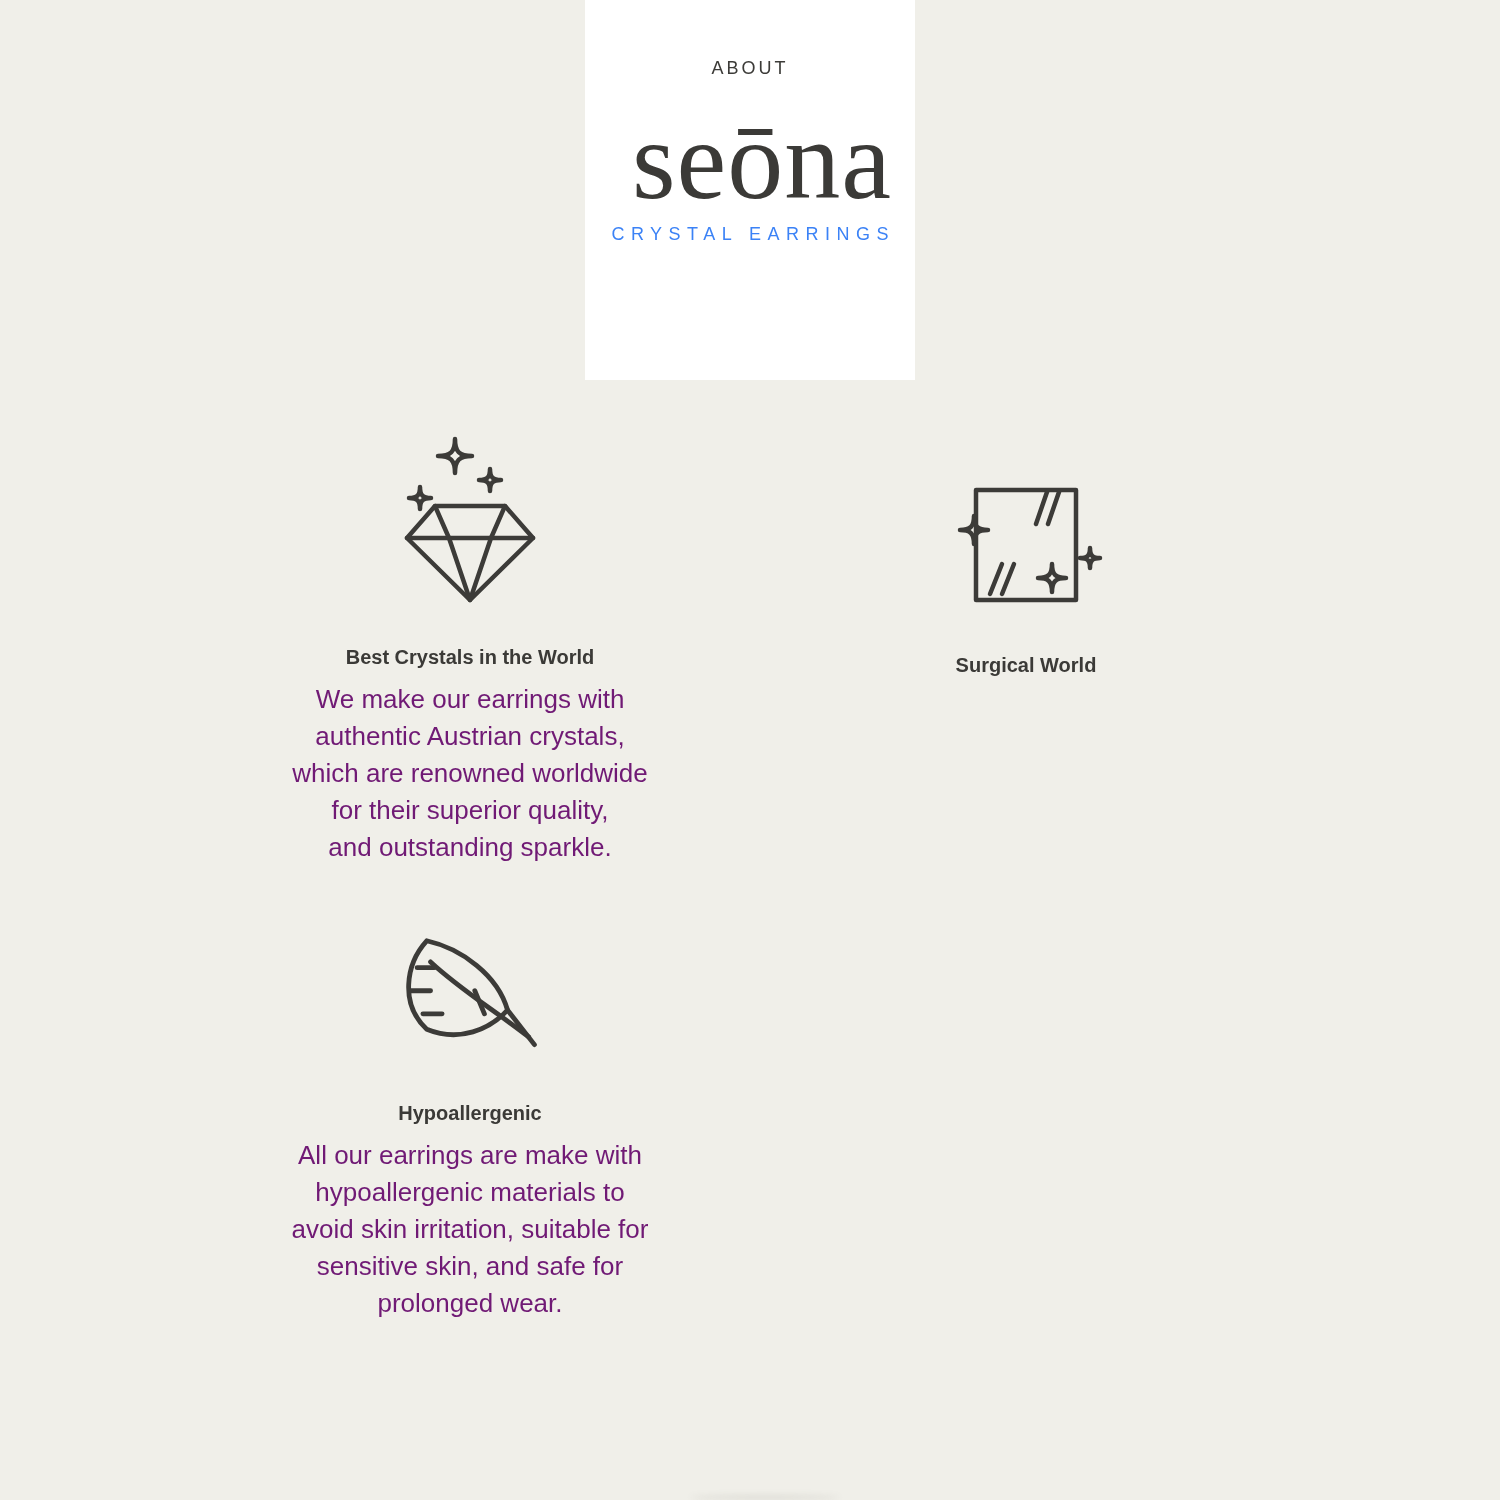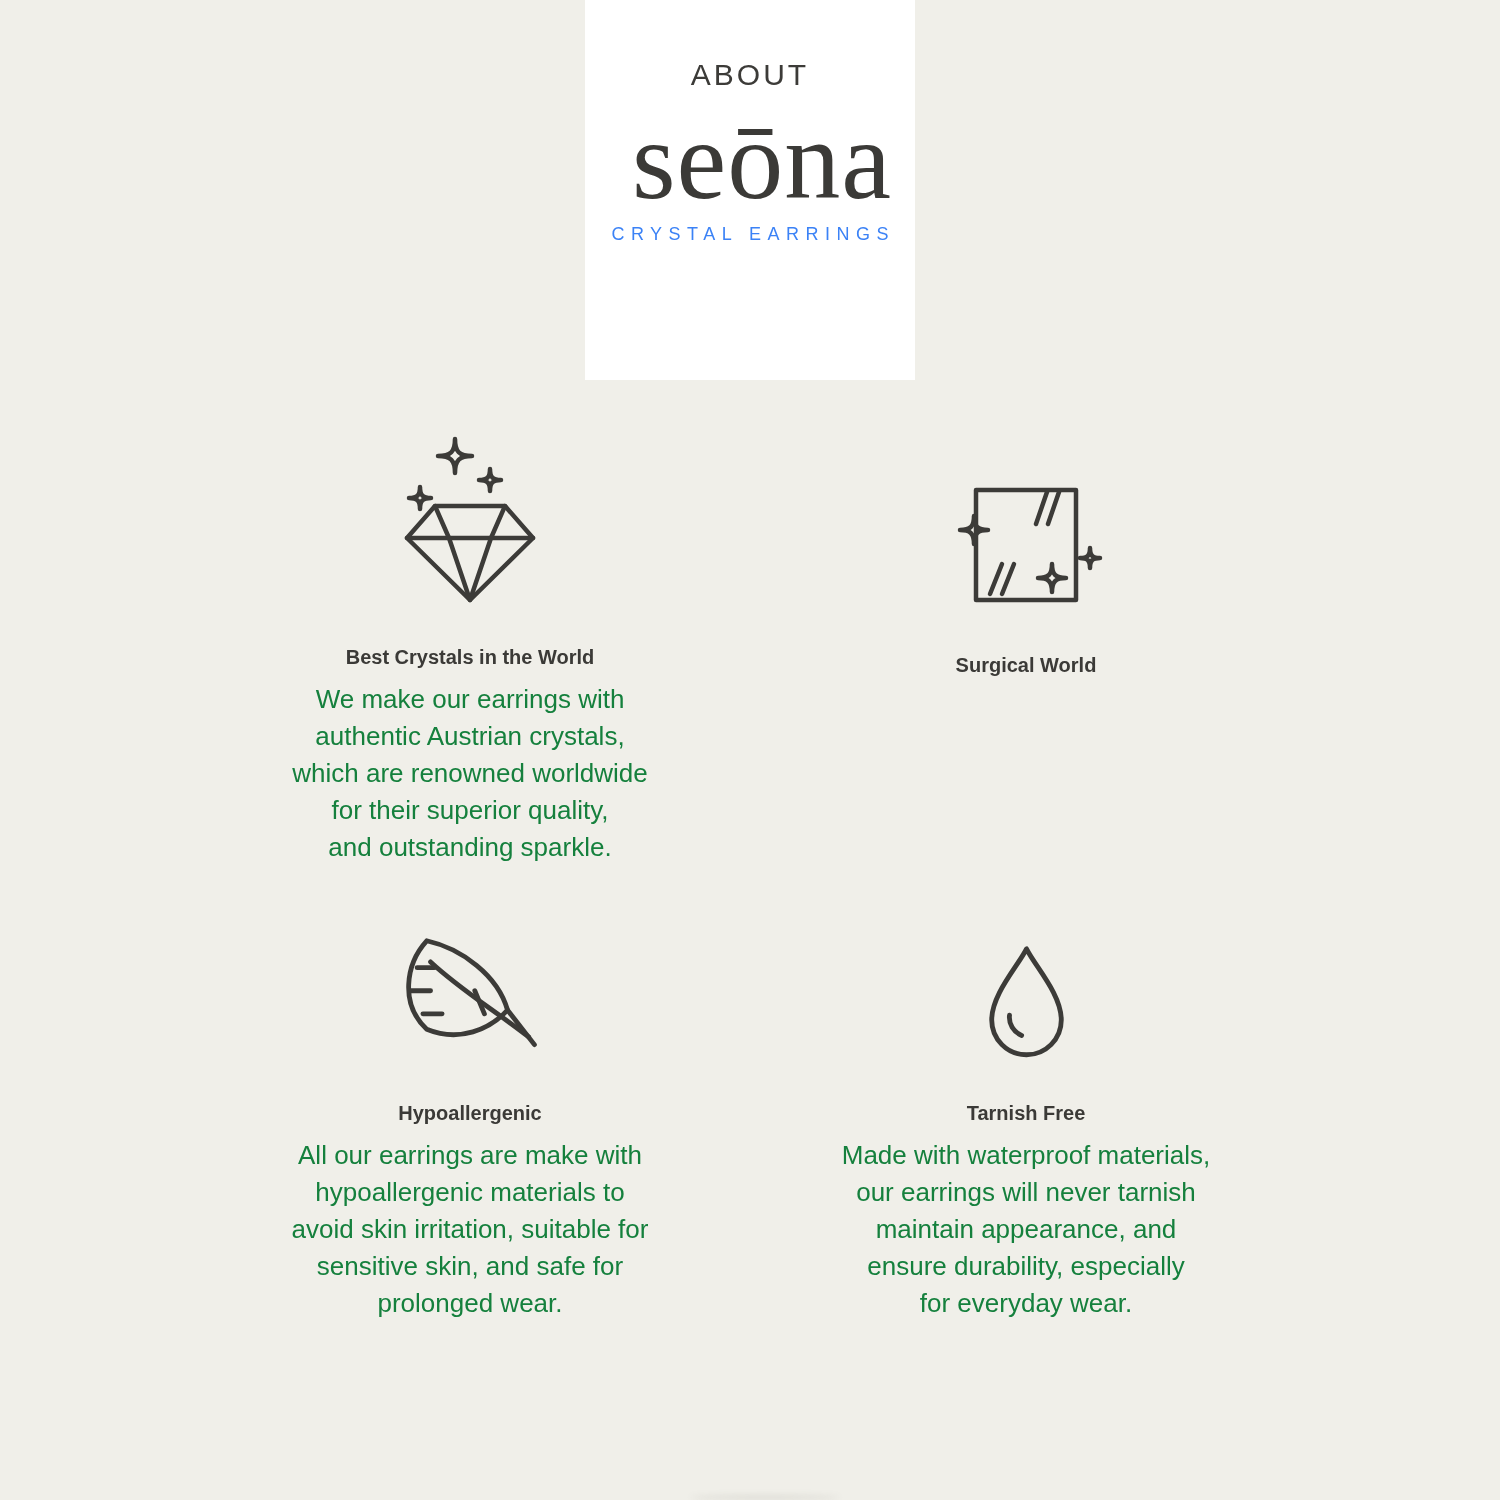--- a/index.html
+++ b/index.html
@@ -17,21 +17,21 @@
   .hero-card {
     position: absolute;
     left: 585px; top: 0;
     width: 330px; height: 380px;
     background: #ffffff;
   }
   .hero-label {
     position: absolute;
     top: 58px; left: 0; right: 0;
     text-align: center;
-    font-size: 30px;
+    font-size: 18px;
     letter-spacing: 3px;
     color: #3c3b38;
   }
   .brand-wordmark {
     position: absolute;
     top: 104px; left: 0; right: 0;
     text-align: center;
     font-family: "Liberation Serif", serif;
     font-size: 112px;
     line-height: 112px;
@@ -67,21 +67,21 @@
     margin: 0 0 7px 0;
     font-size: 20px;
     line-height: 34px;
     font-weight: bold;
     color: #3b3a37;
   }
   .feature p {
     margin: 0;
     font-size: 26px;
     line-height: 37px;
-    color: #15803d;
+    color: #701a75;
     white-space: pre-line;
   }
   .f1 { left: 230px; top: 432px; }
   .f2 { left: 786px; top: 432px; }
   .f3 { left: 230px; top: 918px; }
   .f4 { left: 786px; top: 918px; }
 
   .icon-svg { display: block; }
   .icon-svg * {
     fill: none;
@@ -156,29 +156,15 @@
       </svg>
     </div>
     <h3>Hypoallergenic</h3>
     <p>All our earrings are make with
 hypoallergenic materials to
 avoid skin irritation, suitable for
 sensitive skin, and safe for
 prolonged wear.</p>
   </div>
 
-  <div class="feature row2 f4">
-    <div class="icon-wrap">
-      <svg class="icon-svg" width="89" height="118" viewBox="0 0 110 145" stroke-width="6">
-        <path d="M55 8 C44 30 12 64 12 96 A43 43 0 0 0 98 96 C98 64 66 30 55 8 Z"></path>
-        <path d="M34 90 A24 24 0 0 0 49 115"></path>
-      </svg>
-    </div>
-    <h3>Tarnish Free</h3>
-    <p>Made with waterproof materials,
-our earrings will never tarnish
-maintain appearance, and
-ensure durability, especially
-for everyday wear.</p>
-  </div>
 
   <div class="bottom-artifact"></div>
 </div>
 
 </body></html>

